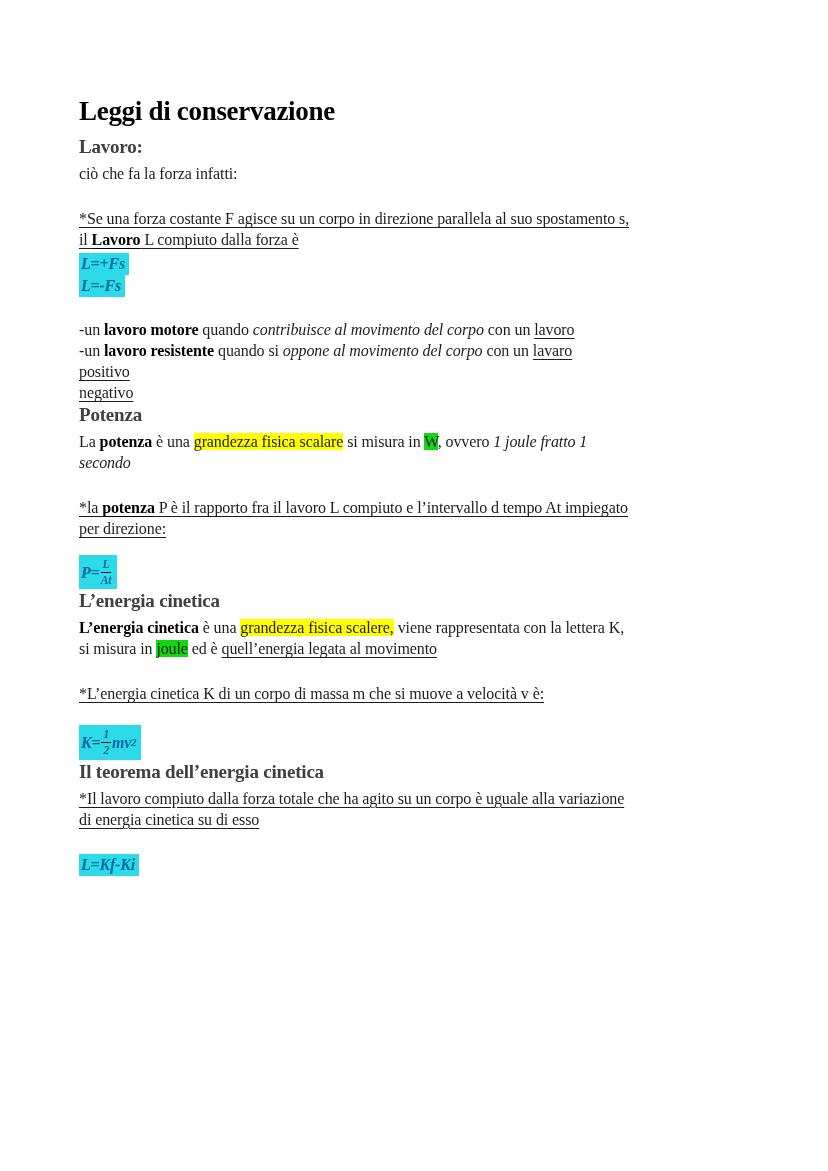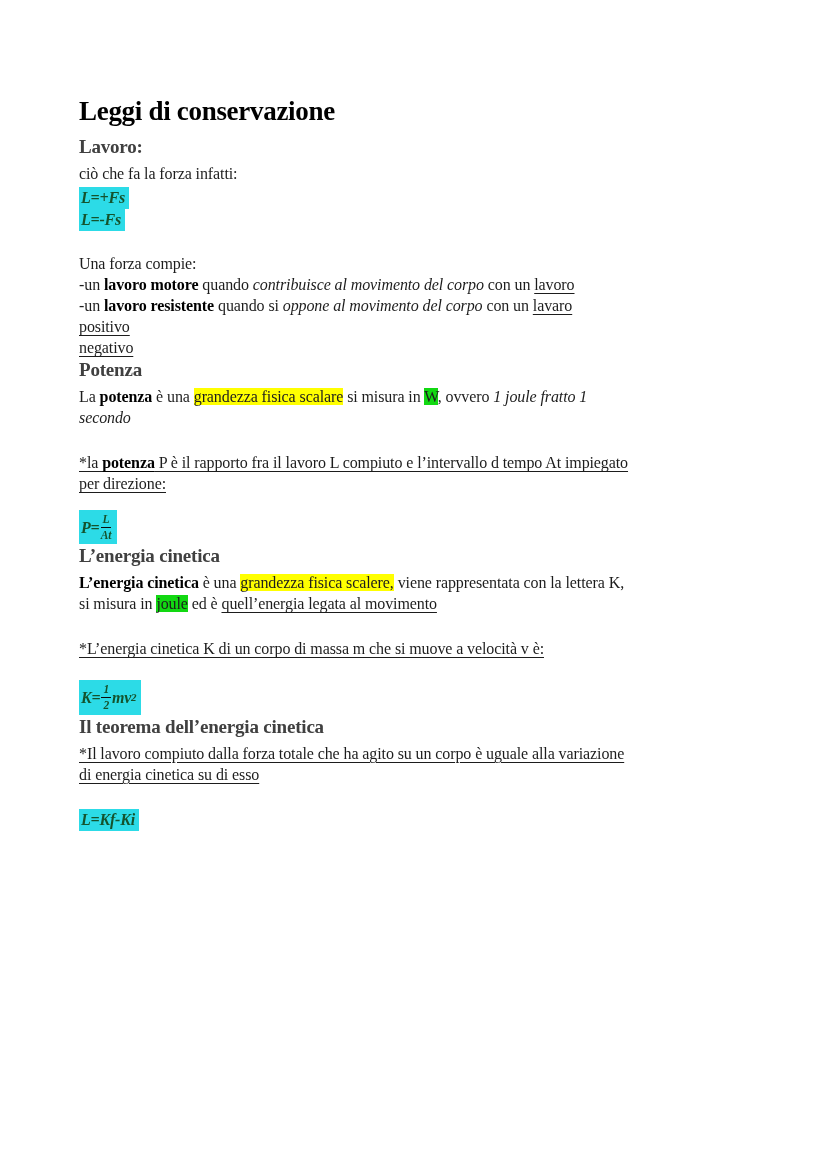--- a/index.html
+++ b/index.html
@@ -30,21 +30,21 @@
   .b { font-weight:700; color:#000; }
   .i { font-style:italic; }
   .u { text-decoration:underline; text-decoration-thickness:1.4px; text-underline-offset:2.5px; }
   .hl-y { background:#ffff00; }
   .hl-g { background:#12d812; }
   .formula-row { line-height:21px; }
   .formula {
     display:inline-block;
     background:#2cdbe7;
     font-weight:700; font-style:italic;
-    font-size:16px; color:#14532d;
+    font-size:16px; color:#0369a1;
     padding:0 4px 1px 2px;
     letter-spacing:-0.2px;
   }
   .formula.with-frac {
     display:inline-flex; align-items:center; padding:3px 5px 3px 2px;
   }
   .frac {
     display:inline-flex; flex-direction:column; align-items:center;
     font-size:11.5px; line-height:1.1; font-weight:700; font-style:italic;
     vertical-align:middle; margin:0 1px;
@@ -68,30 +68,33 @@
 <div class="page">
 
   <h1 class="doc-title">Leggi di conservazione</h1>
 
   <h2 class="sec-heading">Lavoro:</h2>
 
   <div class="para">
     <div class="line"><span>ciò che fa la forza infatti:</span></div>
   </div>
 
+  <div class="para mt-line">
+    <div class="line"><span class="u">*Se una forza costante F agisce su un corpo in direzione parallela al suo spostamento s,</span></div>
+    <div class="line"><span class="u">il </span><span class="b u">Lavoro</span><span class="u"> L compiuto dalla forza è</span></div>
+  </div>
 
   <div class="formula-row mt-frm">
     <span class="formula">L=+Fs</span>
   </div>
   <div class="formula-row">
     <span class="formula">L=-Fs</span>
   </div>
 
   <div class="para mt-line2">
-    <div class="line"><span>Una forza compie:</span></div>
     <div class="line"><span>-un </span><span class="b">lavoro motore</span><span> quando </span><span class="i">contribuisce al movimento del corpo</span><span> con un </span><span class="u">lavoro</span></div>
     <div class="line"><span>-un </span><span class="b">lavoro resistente</span><span> quando si </span><span class="i">oppone al movimento del corpo</span><span> con un </span><span class="u">lavaro</span></div>
     <div class="line"><span class="u">positivo</span></div>
     <div class="line"><span class="u">negativo</span></div>
   </div>
 
   <h2 class="sec-heading mt-huge">Potenza</h2>
 
   <div class="para">
     <div class="line"><span>La </span><span class="b">potenza</span><span> è una </span><span class="hl-y">grandezza fisica scalare</span><span> si misura in </span><span class="hl-g">W</span><span>, ovvero </span><span class="i">1 joule fratto 1</span></div>

